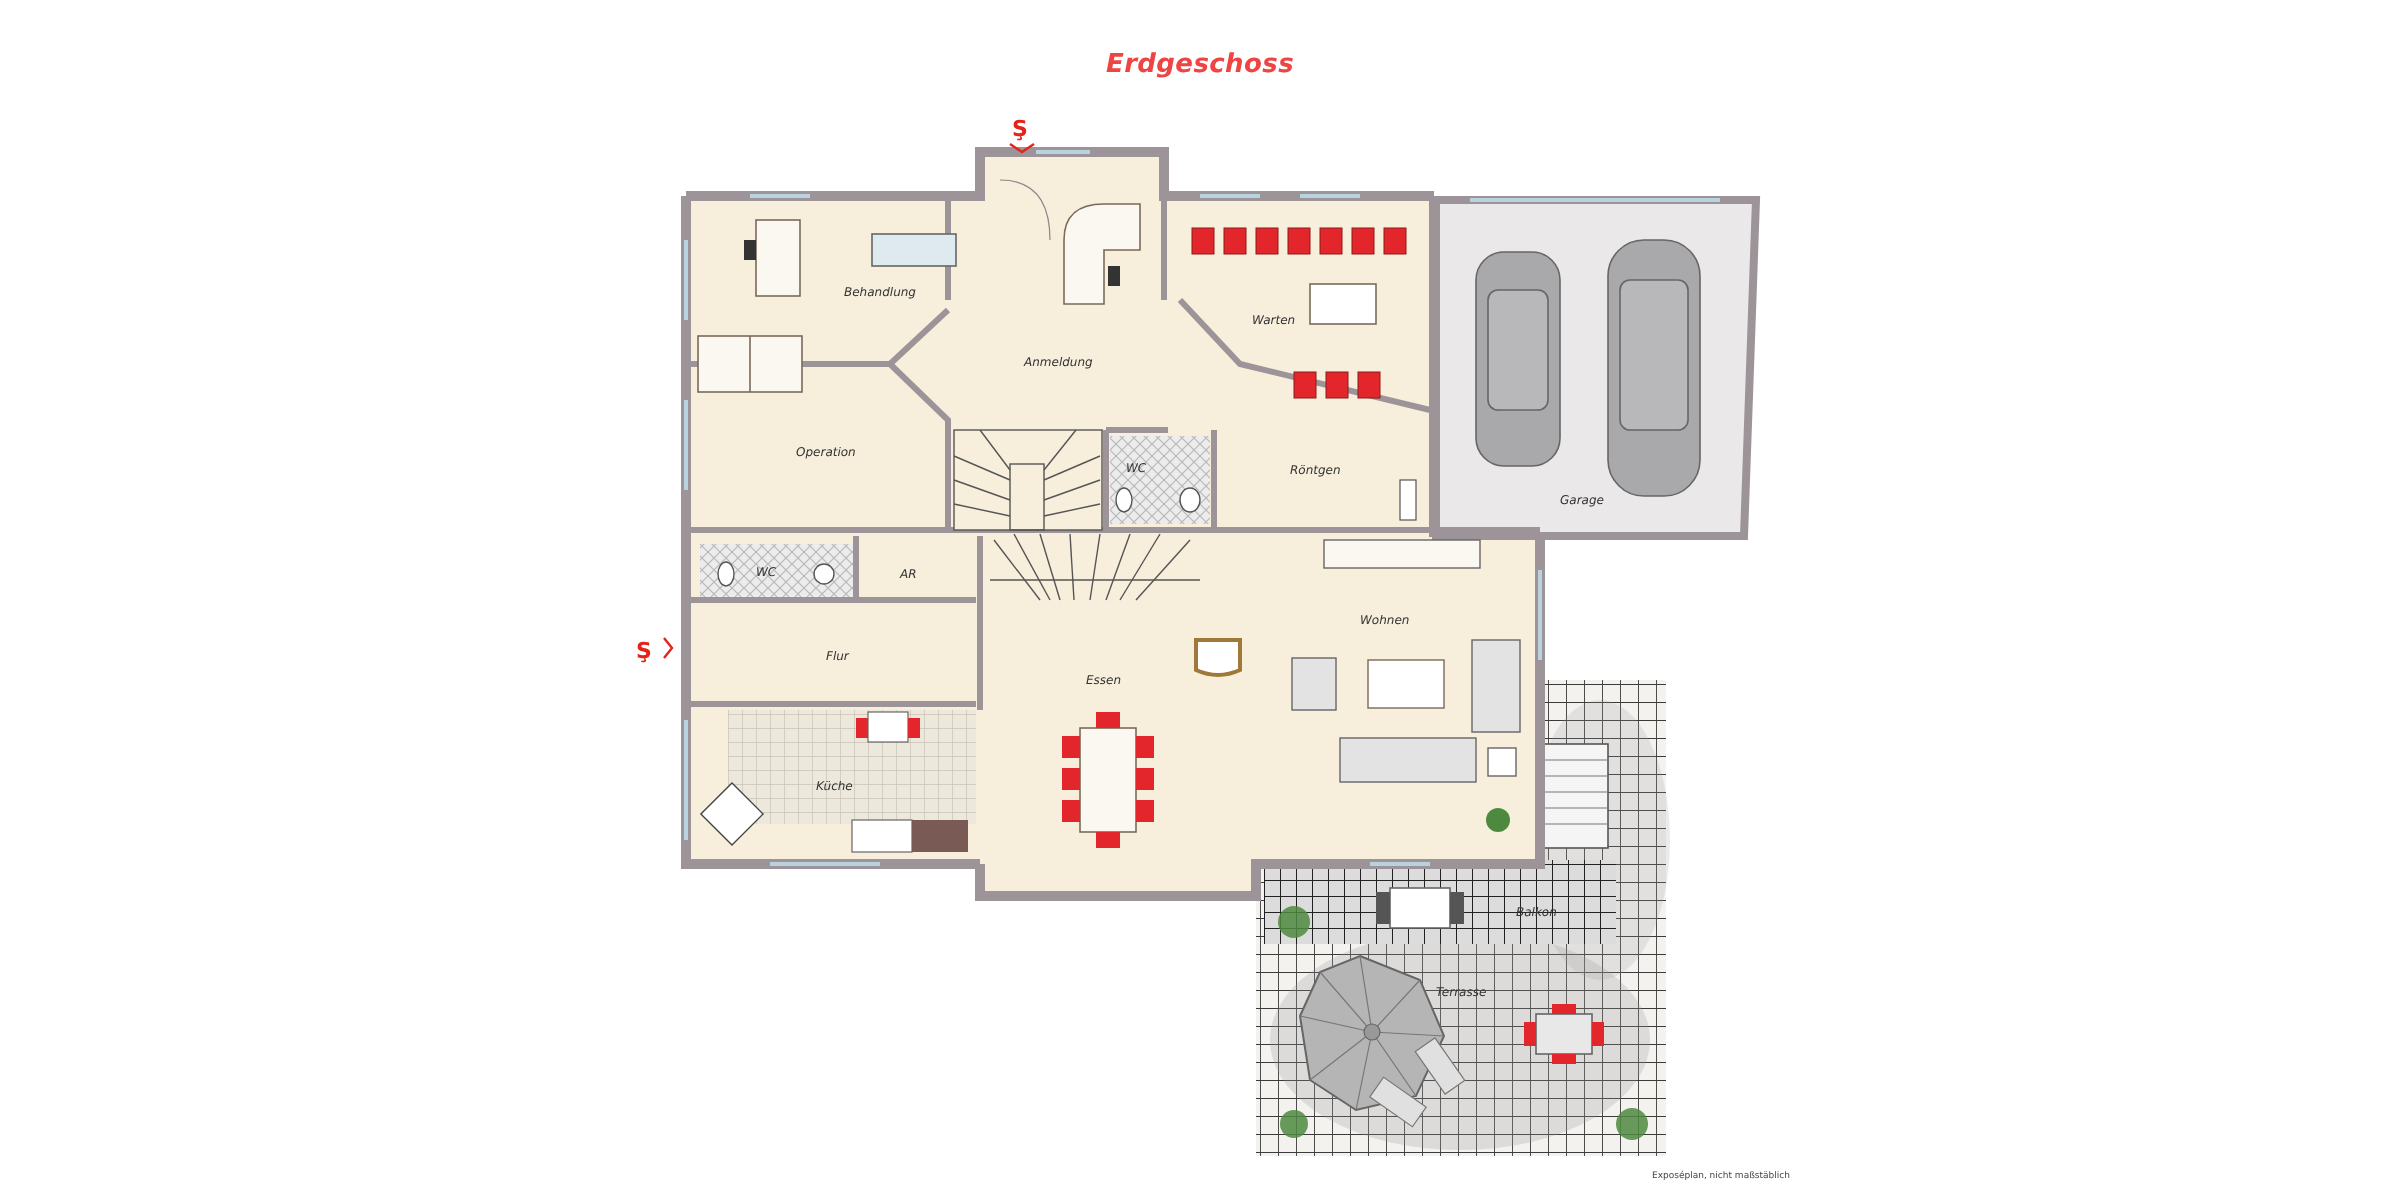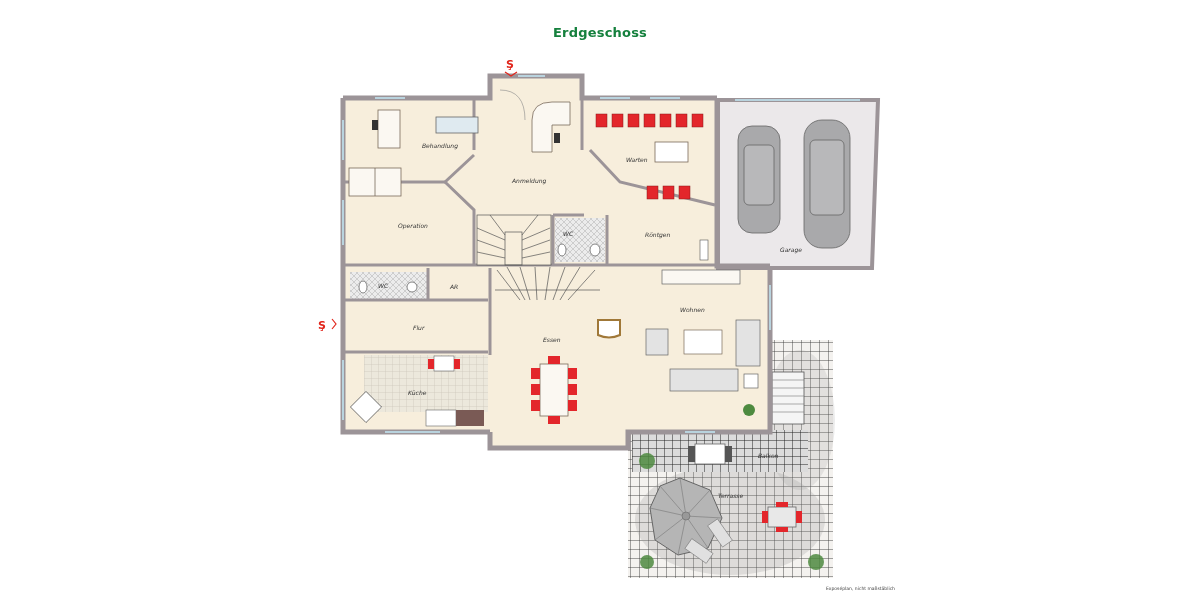--- a/index.html
+++ b/index.html
@@ -1,17 +1,17 @@
 <!DOCTYPE html>
 <html><head>
 <meta charset="utf-8">
 <style>
   html, body { margin:0; padding:0; background:#ffffff; }
   body { width:1200px; height:600px; position:relative; overflow:hidden; font-family:"DejaVu Sans", sans-serif; }
-  .title { position:absolute; left:0; width:1200px; top:25px; text-align:center; font-size:13px; font-weight:bold; color:#15803d; letter-spacing:0.2px; }
+  .title { position:absolute; left:0; width:1200px; top:25px; text-align:center; font-size:13px; font-weight:bold; color:#ef4444; letter-spacing:0.2px;font-style:italic; }
   .footnote { position:absolute; left:826px; top:586px; font-size:4.5px; color:#444; }
   svg { position:absolute; left:0; top:0; }
   .lbl { font-family:"DejaVu Sans", sans-serif; font-size:6px; fill:#333; font-style:italic; }
 </style>
 </head>
 <body>
 
 <div class="title">Erdgeschoss</div>
 
 <svg width="1200" height="600" viewBox="0 0 1200 600">

